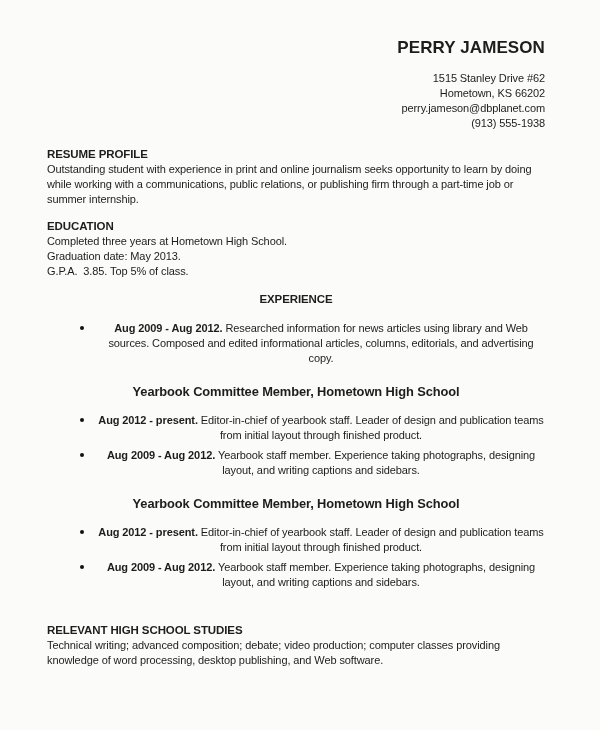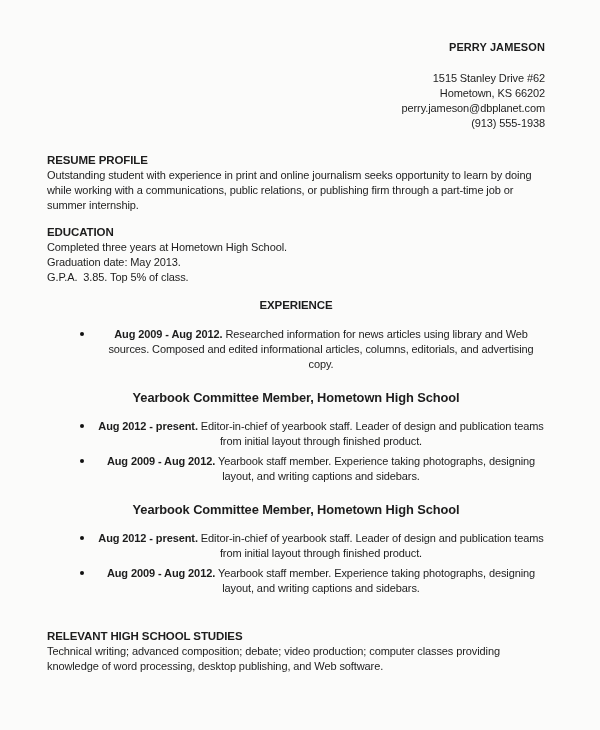--- a/index.html
+++ b/index.html
@@ -21,34 +21,34 @@
     box-sizing: border-box;
     width: 600px;
     height: 730px;
     padding: 40px 55px 0 47px;
   }
 
   
   .header { text-align: right; }
   .name {
     font-weight: bold;
-    font-size: 11px;
+    font-size: 17px;
     letter-spacing: 0.1px;
     margin: 0 0 16px 0;
   }
   .contact-line { margin: 0; }
 
   
   .section-heading {
     font-weight: bold;
     font-size: 11.5px;
     margin: 0;
     letter-spacing: -0.1px;
   }
-  .sec-profile   { margin-top: 22px; }
+  .sec-profile   { margin-top: 16px; }
   .sec-education { margin-top: 12px; }
   .sec-experience{ margin-top: 13px; text-align: center; }
   .sec-studies   { margin-top: 33px; }
 
   .body-text { margin: 0; }
   .edu-line { white-space: pre-wrap; }
 
   
   .job { margin-top: 18px; }
   .sec-experience .job:first-of-type { margin-top: 0; }

